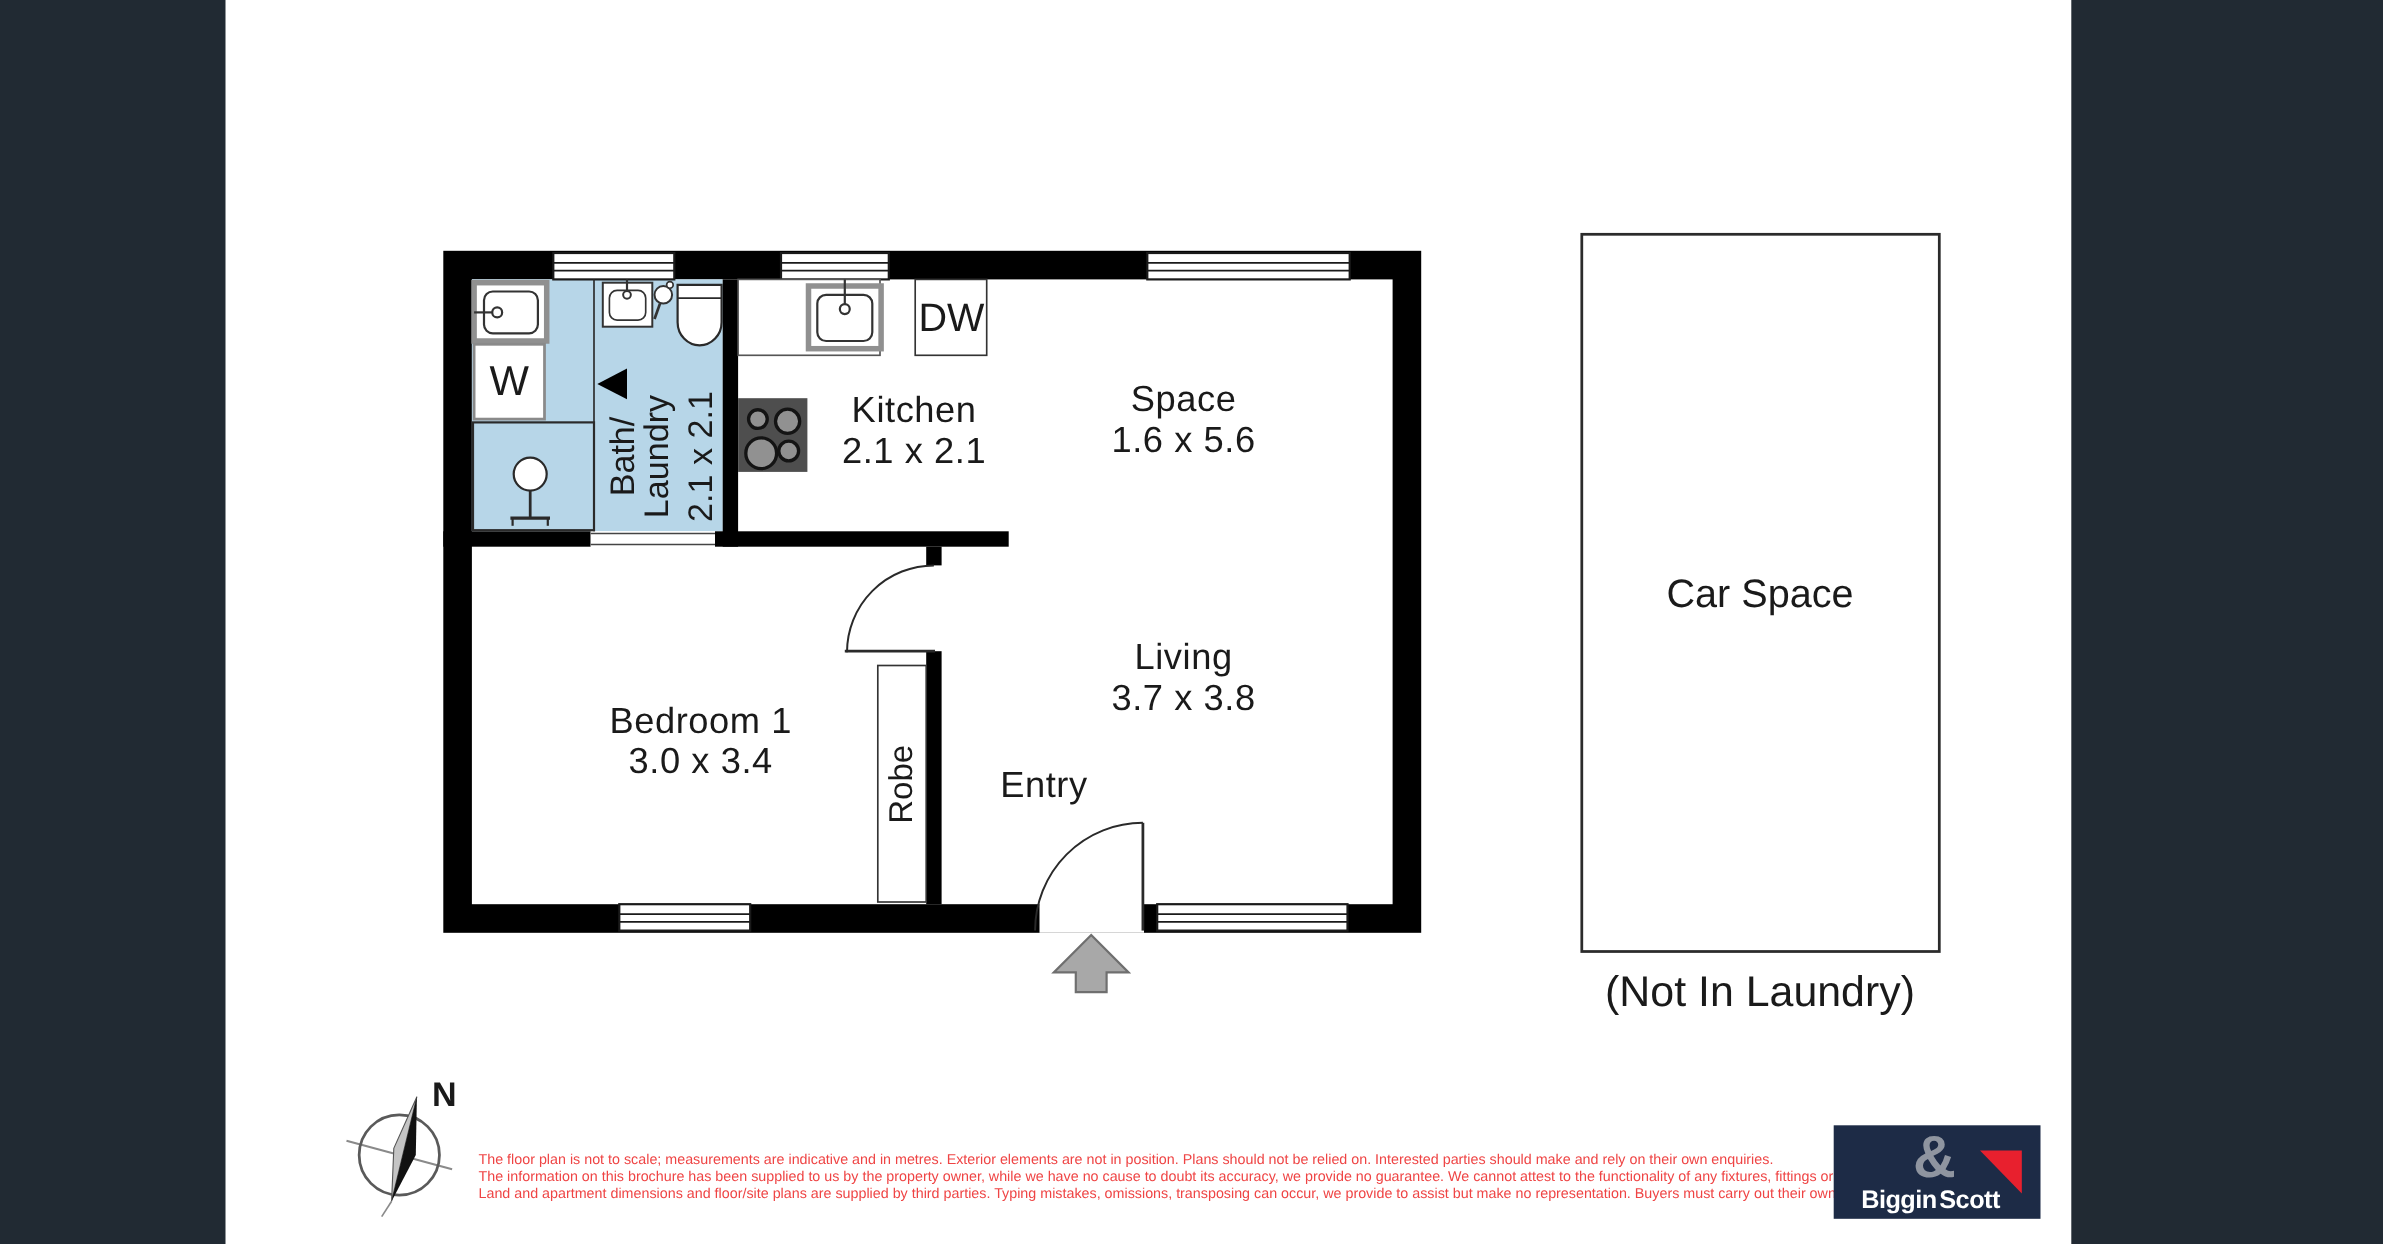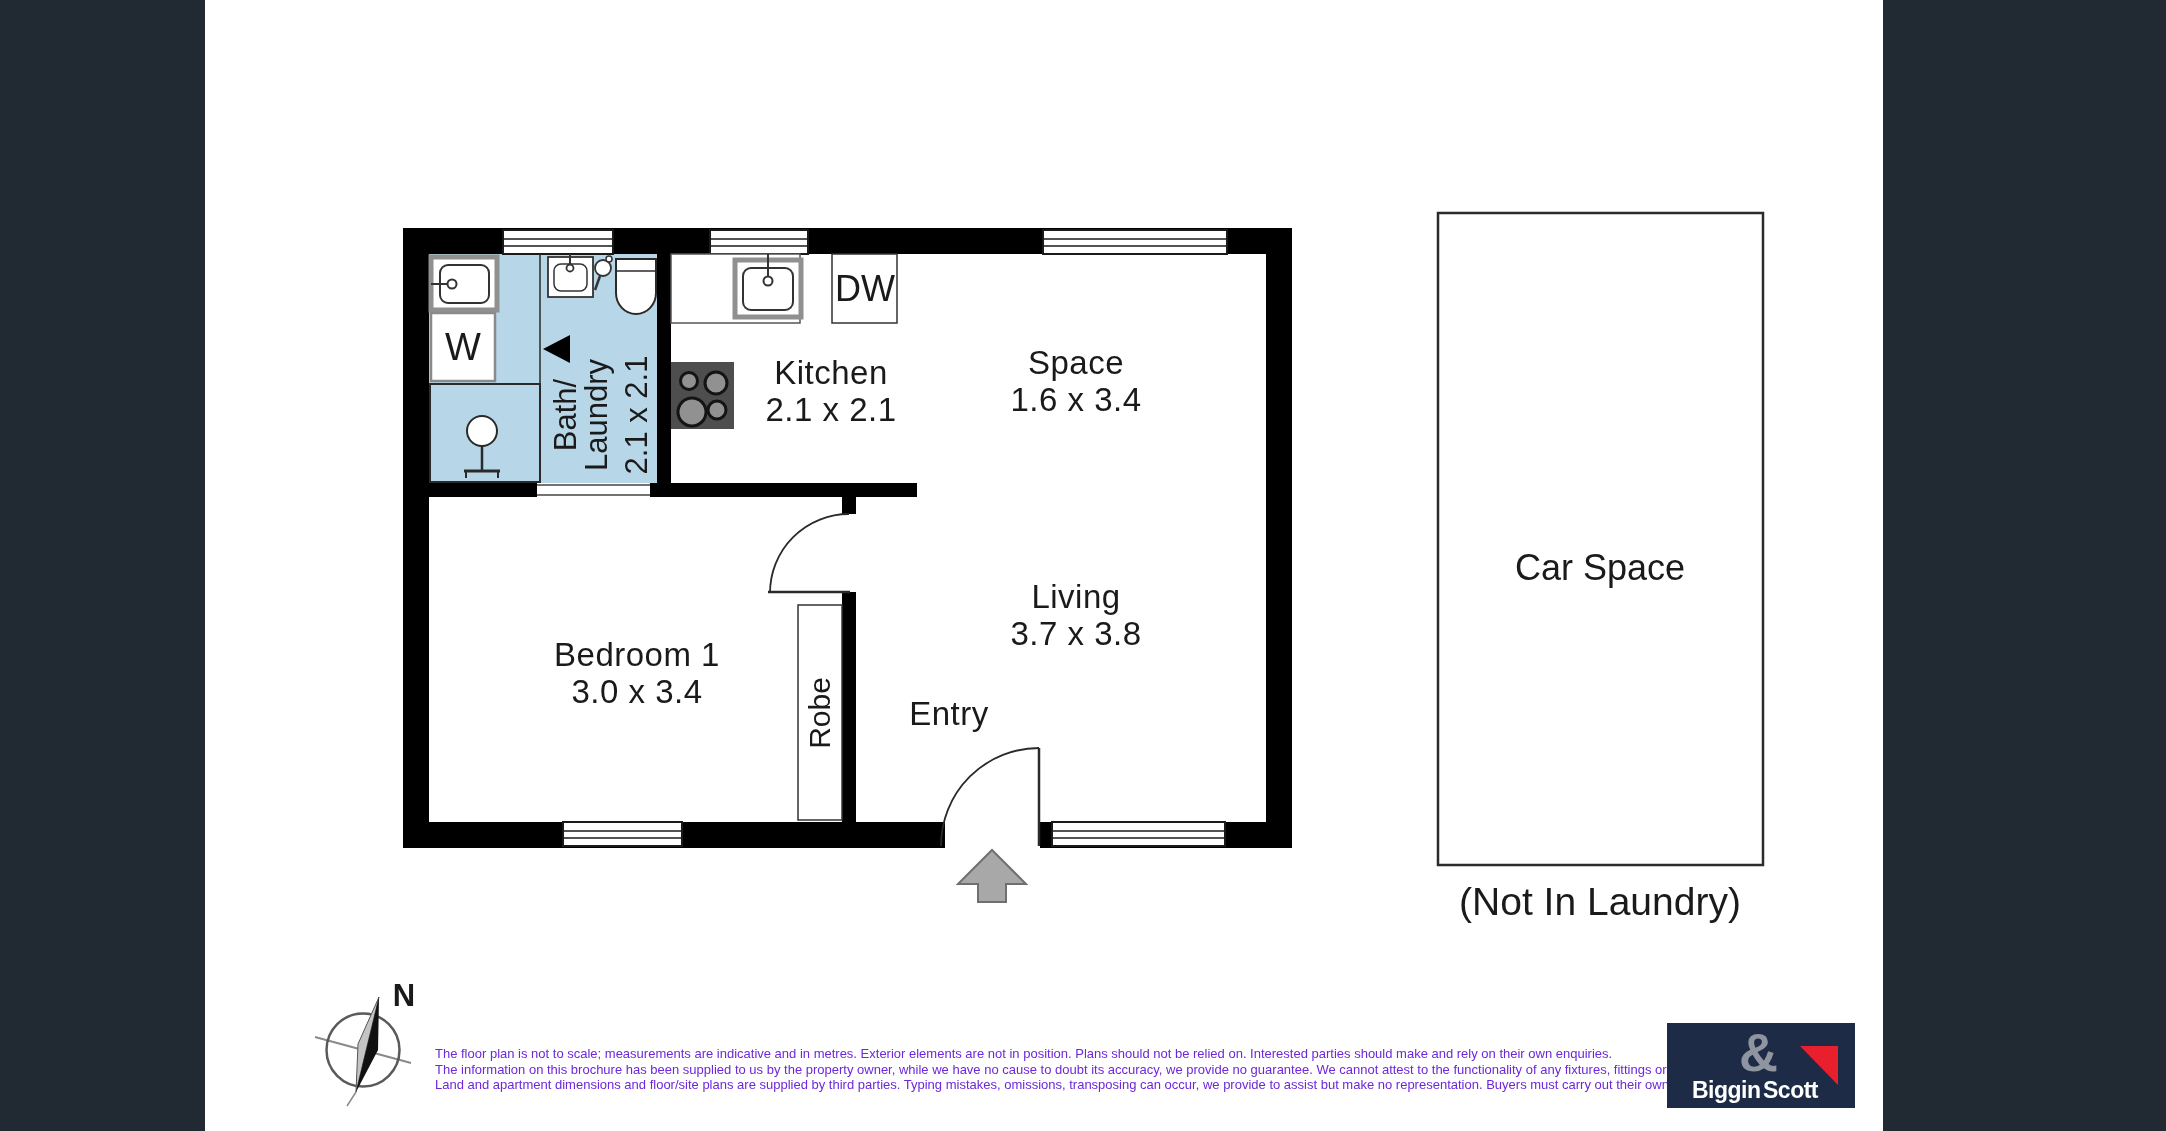--- a/index.html
+++ b/index.html
@@ -21,21 +21,21 @@
   .room .dims{font-size:33px;}
   #bath-label{font-size:31px;line-height:31px;}
   #bath-label .dims{margin-top:9px;}
   #w-label{font-size:38px;}
   #dw-label{font-size:36px;}
   #robe-label{font-size:30px;}
   #carspace-label{font-size:36px;}
   #notinposition-label{font-size:39px;}
   #compass-n{font-size:31px;font-weight:600;}
   #disclaimer{
-    position:absolute;left:435px;top:1046px;color:#6d28d9;
+    position:absolute;left:435px;top:1046px;color:#ef4444;
     font-size:13px;line-height:15.5px;font-weight:500;white-space:nowrap;
   }
   #logo{
     position:absolute;left:1667px;top:1023px;width:188px;height:85px;
     background:#1d2b46;overflow:hidden;
   }
   #logo .amp{
     position:absolute;left:72px;top:-2px;font-size:54px;color:#8f95a0;
     font-weight:700;z-index:1;
   }
@@ -197,42 +197,42 @@
     <div class="dims">2.1 x 2.1</div>
   </div>
 
   <div class="lbl room" style="left:831px;top:392px;">
     <div>Kitchen</div>
     <div class="dims">2.1 x 2.1</div>
   </div>
 
   <div class="lbl room" style="left:1076px;top:382px;">
     <div>Space</div>
-    <div class="dims">1.6 x 3.4</div>
+    <div class="dims">1.6 x 5.6</div>
   </div>
 
   <div class="lbl room" style="left:637px;top:674px;">
     <div>Bedroom 1</div>
     <div class="dims">3.0 x 3.4</div>
   </div>
 
   <div class="lbl room" style="left:1076px;top:616px;">
     <div>Living</div>
     <div class="dims">3.7 x 3.8</div>
   </div>
 
   <div class="lbl room" style="left:949px;top:714px;">Entry</div>
 
   <div class="lbl" id="w-label" style="left:463px;top:347px;">W</div>
 
   <div class="lbl" id="dw-label" style="left:865px;top:289px;">DW</div>
 
   <div class="lbl rot" id="robe-label" style="left:820px;top:713px;">Robe</div>
 
-  <div class="lbl" id="carspace-label" style="left:1600px;top:540px;margin-top:28px;">Car Space</div>
+  <div class="lbl" id="carspace-label" style="left:1600px;top:540px;">Car Space</div>
 
   <div class="lbl" id="notinposition-label" style="left:1600px;top:902px;">(Not In Laundry)</div>
 
   <div class="lbl" id="compass-n" style="left:404px;top:996px;">N</div>
 
   <div id="disclaimer">
     <div>The floor plan is not to scale; measurements are indicative and in metres. Exterior elements are not in position. Plans should not be relied on. Interested parties should make and rely on their own enquiries.</div>
     <div>The information on this brochure has been supplied to us by the property owner, while we have no cause to doubt its accuracy, we provide no guarantee. We cannot attest to the functionality of any fixtures, fittings or inclusions to the property.</div>
     <div>Land and apartment dimensions and floor/site plans are supplied by third parties. Typing mistakes, omissions, transposing can occur, we provide to assist but make no representation. Buyers must carry out their own due diligence.</div>
   </div>

